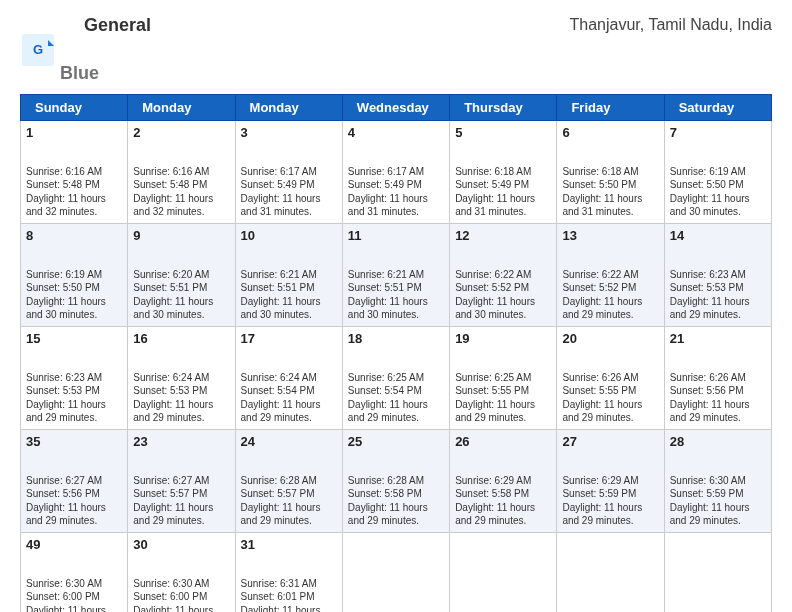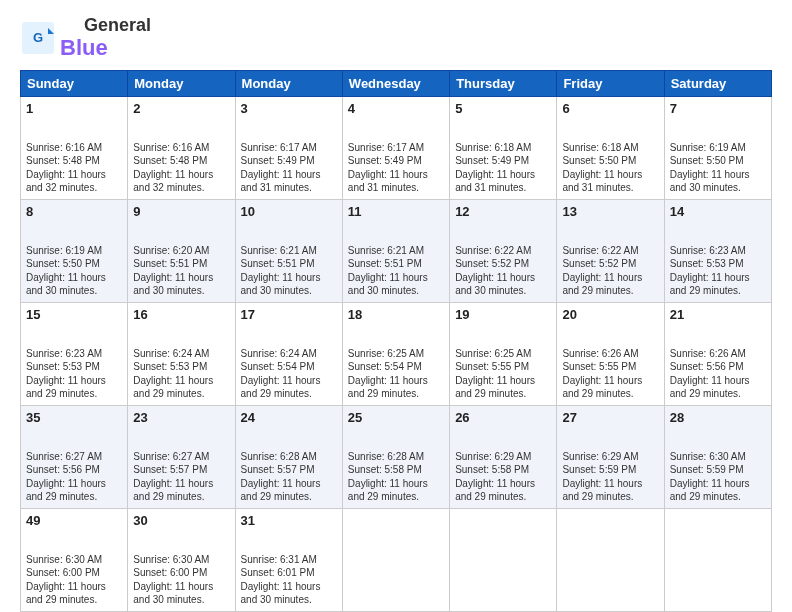--- a/index.html
+++ b/index.html
@@ -45,21 +45,21 @@
       width: 100%;
       border-collapse: collapse;
       flex: 1;
       table-layout: fixed;
     }
     .calendar-table thead tr th {
       background: #1565c0;
       color: #fff;
       font-size: 13px;
       font-weight: bold;
-      padding: 5px 6px;
+      padding: 5px 14px;
       text-align: left;
       border: 1px solid #0d47a1;
     }
     .calendar-table tbody tr td {
       vertical-align: top;
       border: 1px solid #ccc;
       padding: 4px 5px;
       font-size: 10.5px;
       color: #222;
       height: 82px;
@@ -104,27 +104,28 @@
       <div class="logo-wrapper">
         <svg width="36" height="36" viewBox="0 0 36 36">
           <rect x="2" y="2" width="32" height="32" rx="3" fill="#e3f2fd"></rect>
           <text x="18" y="22" font-size="13" font-weight="bold" text-anchor="middle" fill="#1565c0">G</text>
           <polygon points="28,8 34,14 28,14" fill="#1976d2"></polygon>
         </svg>
         <div>
           <div style="font-size:18px;font-weight:bold;color:#333;line-height:1.1;">
             <span style="color:#333;margin-left:24px;">General</span>
           </div>
-          <div style="font-size:22px;font-weight:bold;color:#8b5cf6;line-height:1.1;">
+          <div style="font-size:18px;font-weight:bold;color:#737373;line-height:1.1;margin-top:28px;">
             <span>Blue</span>
           </div>
         </div>
       </div>
     </div>
     <div class="title-area">
+      <div class="location">Thanjavur, Tamil Nadu, India</div>
     </div>
   </div>
   <table class="calendar-table">
     <thead>
       <tr id="header-row">
           <th>Sunday</th>
           <th>Monday</th>
           <th>Monday</th>
           <th>Wednesday</th>
           <th>Thursday</th>

